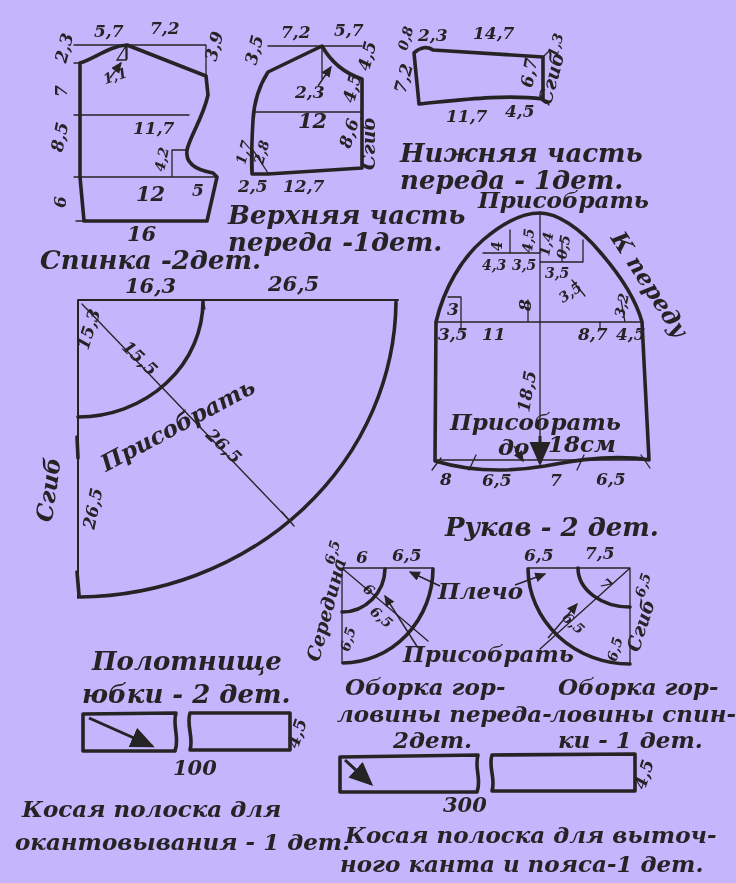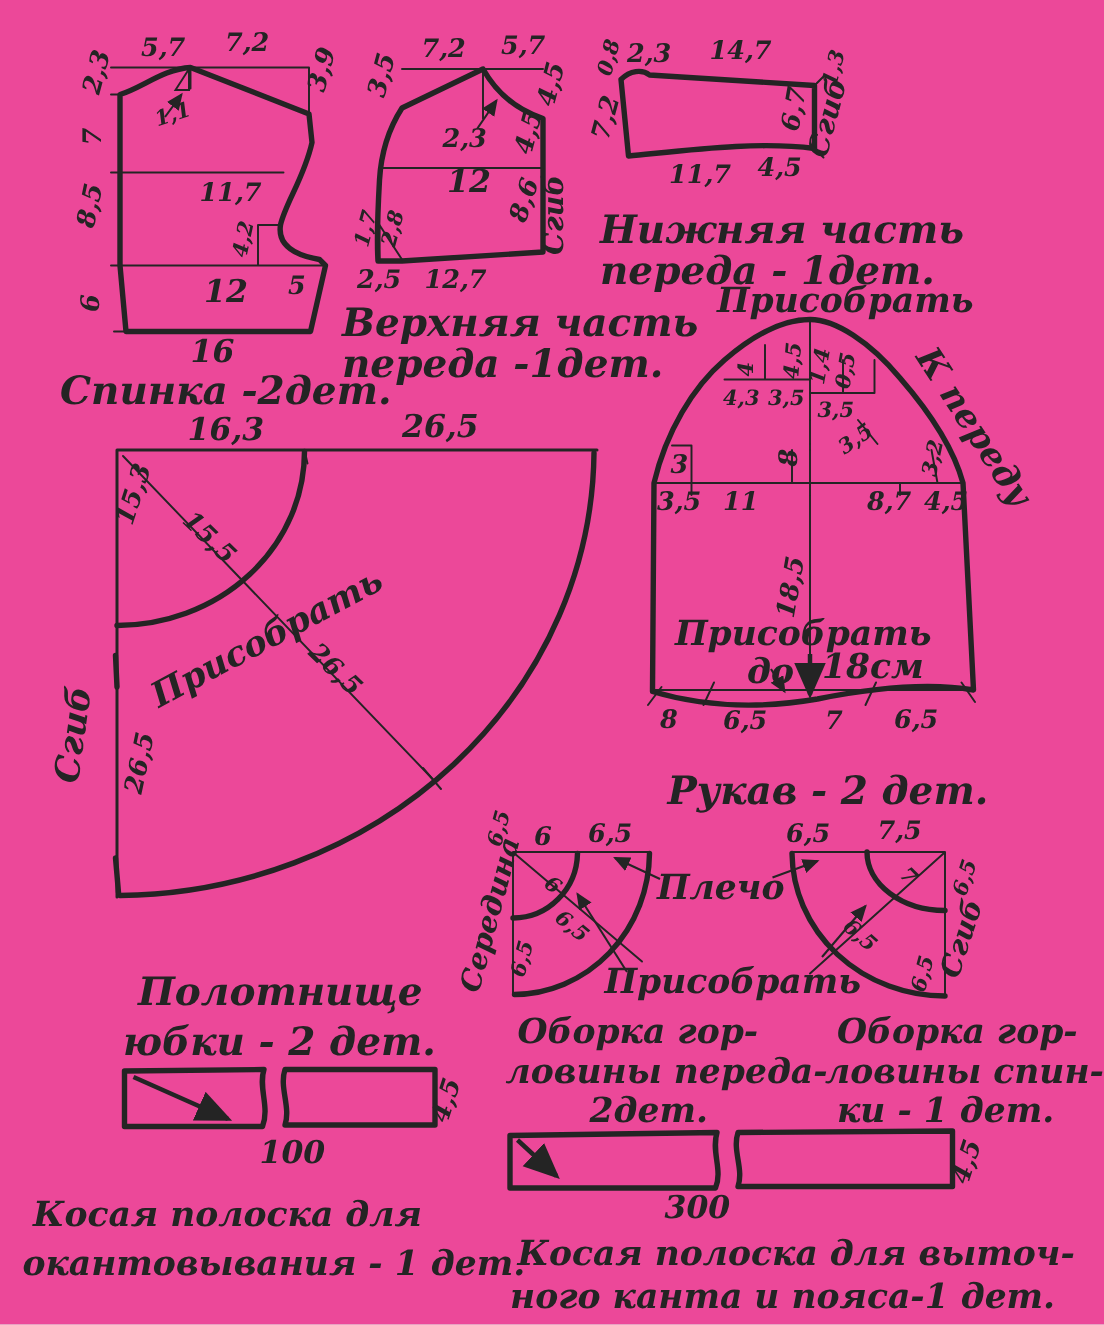--- a/index.html
+++ b/index.html
@@ -1,16 +1,16 @@
 <!DOCTYPE html>
 <html><head>
 <meta charset="utf-8">
 <style>
   html,body{margin:0;padding:0;background:#e8e8e6;}
-  .page{width:736px;height:883px;background:#ec4899;position:relative;margin:0 auto;overflow:hidden;}
+  .page{width:736px;height:883px;background:#c4b5fd;position:relative;margin:0 auto;overflow:hidden;}
   svg{display:block;}
   .bold{fill:none;stroke:#242424;stroke-width:3.6;stroke-linecap:round;stroke-linejoin:round;}
   .med{fill:none;stroke:#242424;stroke-width:2;stroke-linecap:round;}
   .thin{fill:none;stroke:#242424;stroke-width:1.3;stroke-linecap:round;}
   .arr{fill:none;stroke:#242424;stroke-width:1.4;marker-end:url(#ah);}
   .barr{fill:none;stroke:#242424;stroke-width:3;marker-end:url(#ah);}
   text{fill:#242424;font-family:"DejaVu Serif",serif;font-style:italic;font-weight:bold;}
   .n{font-size:17px;}          
   .ns{font-size:14px;}         
   .nl{font-size:21px;}         

